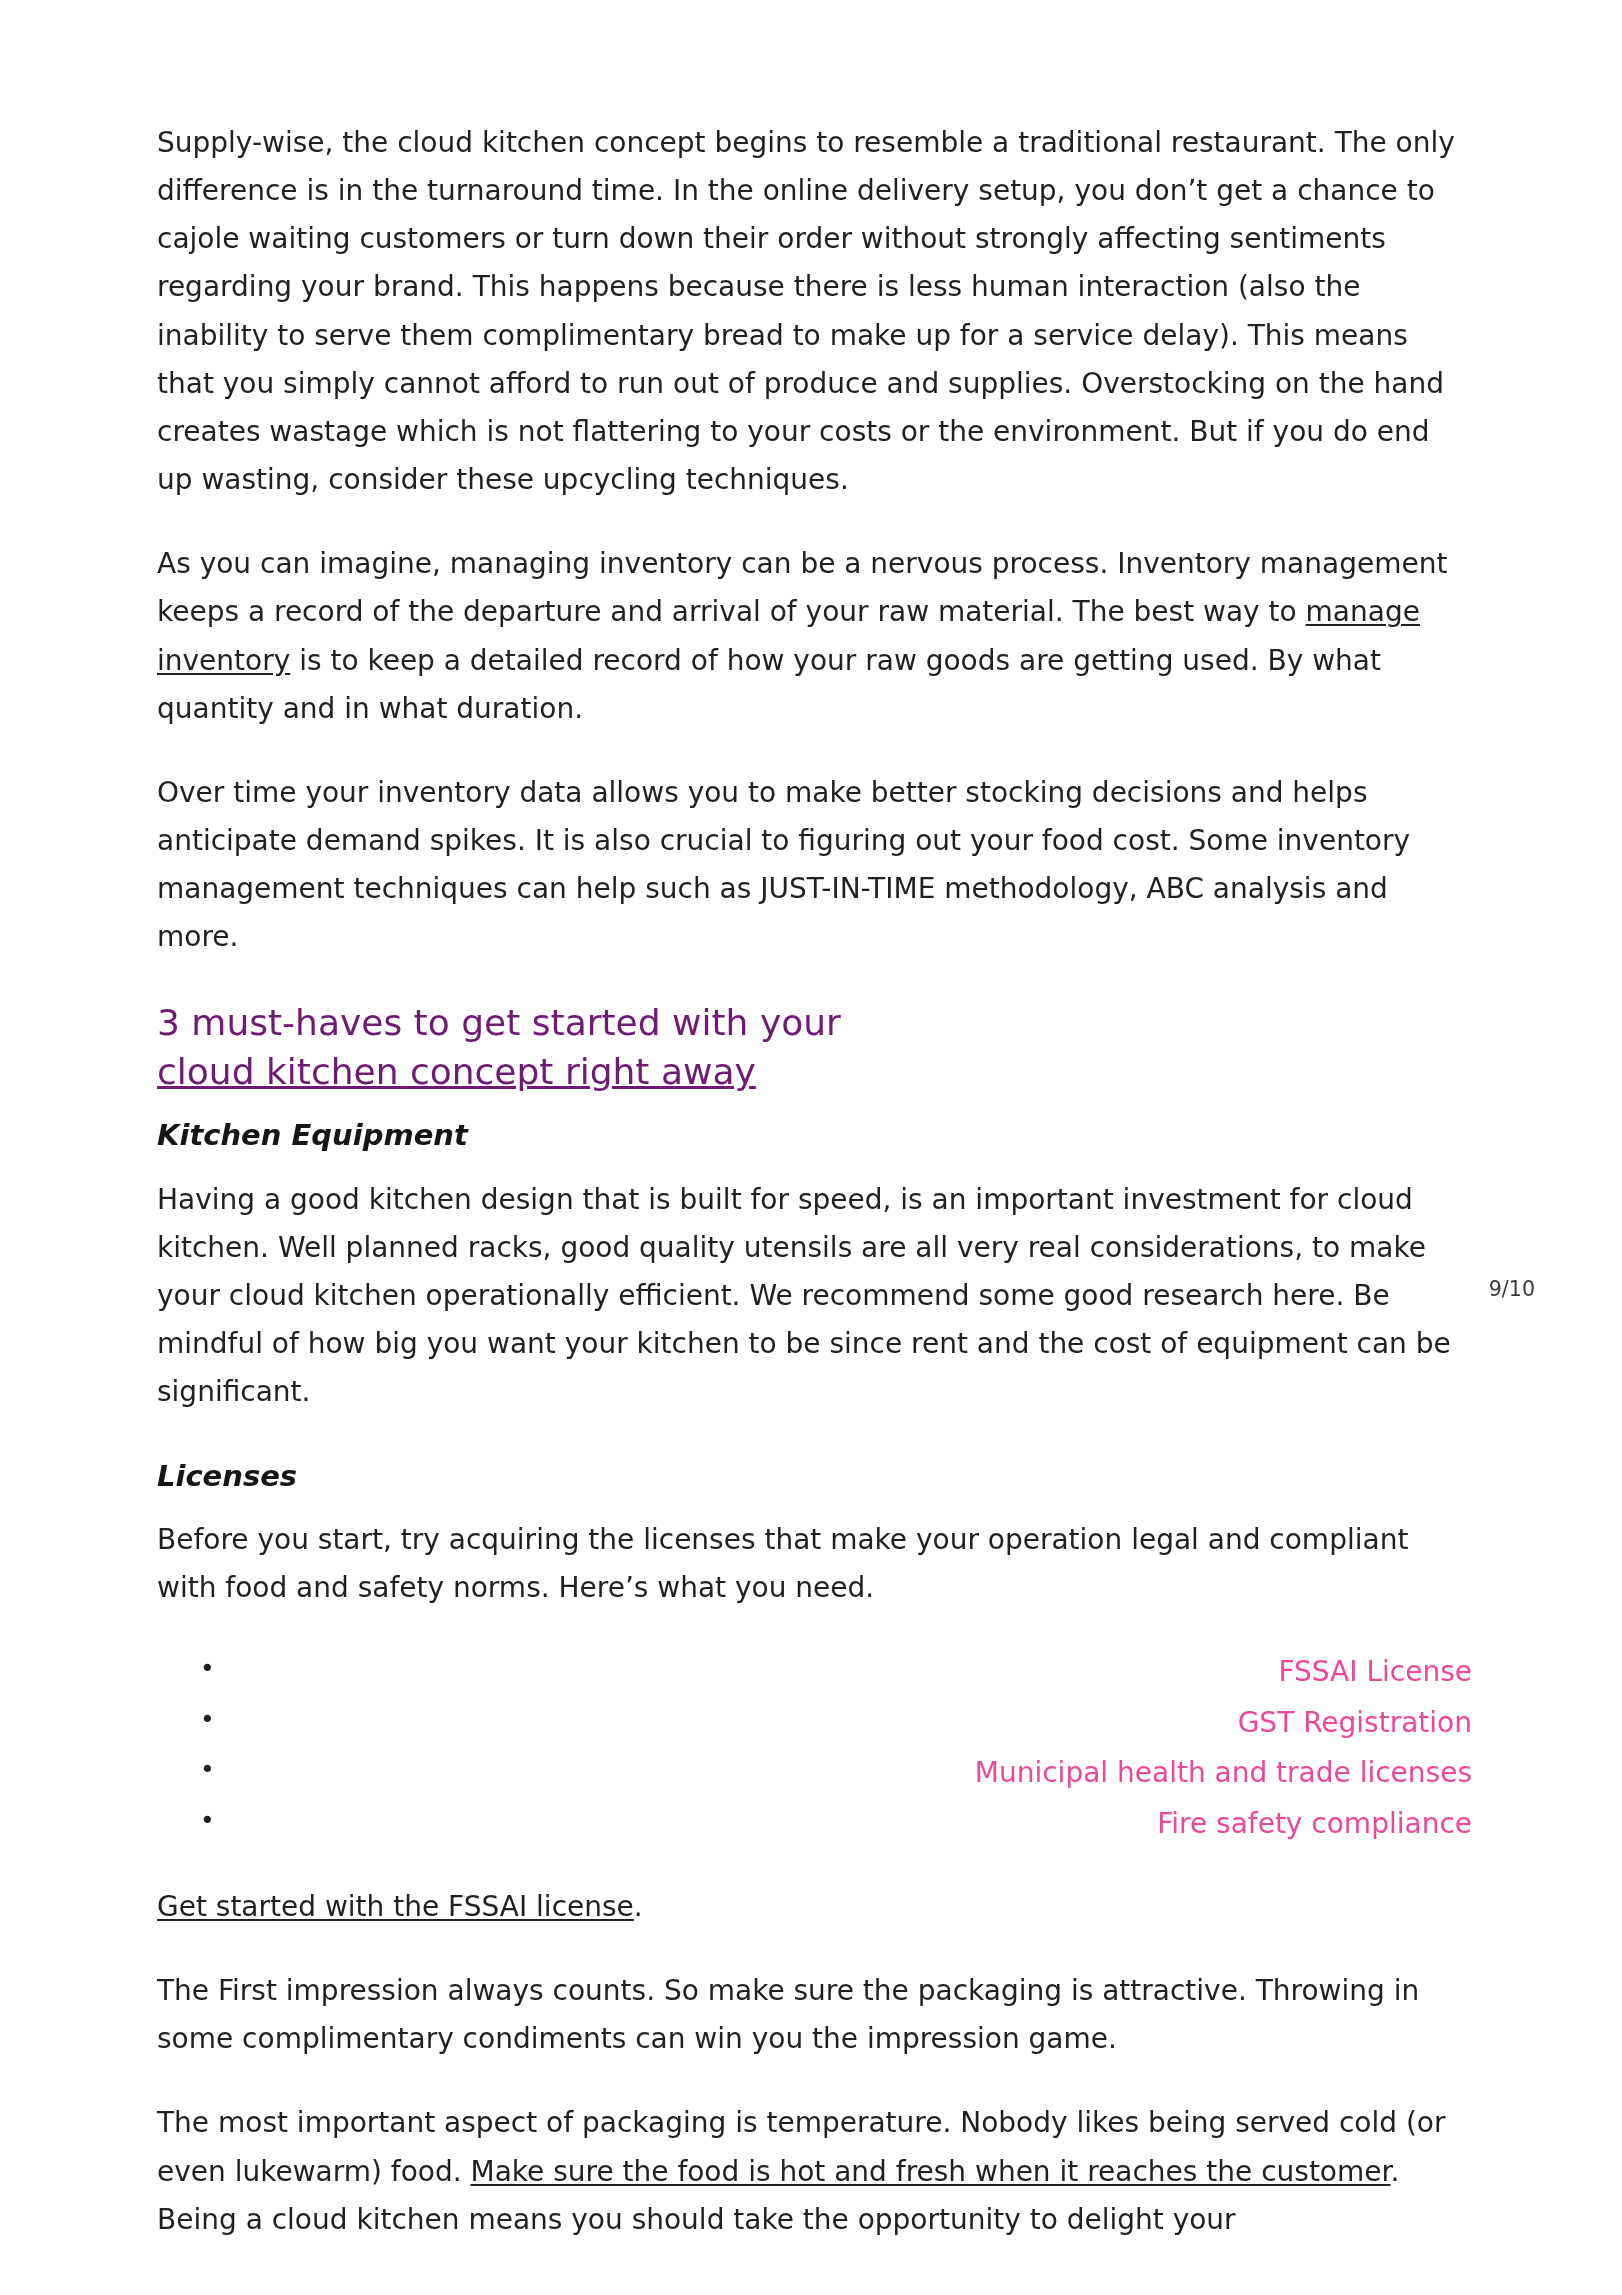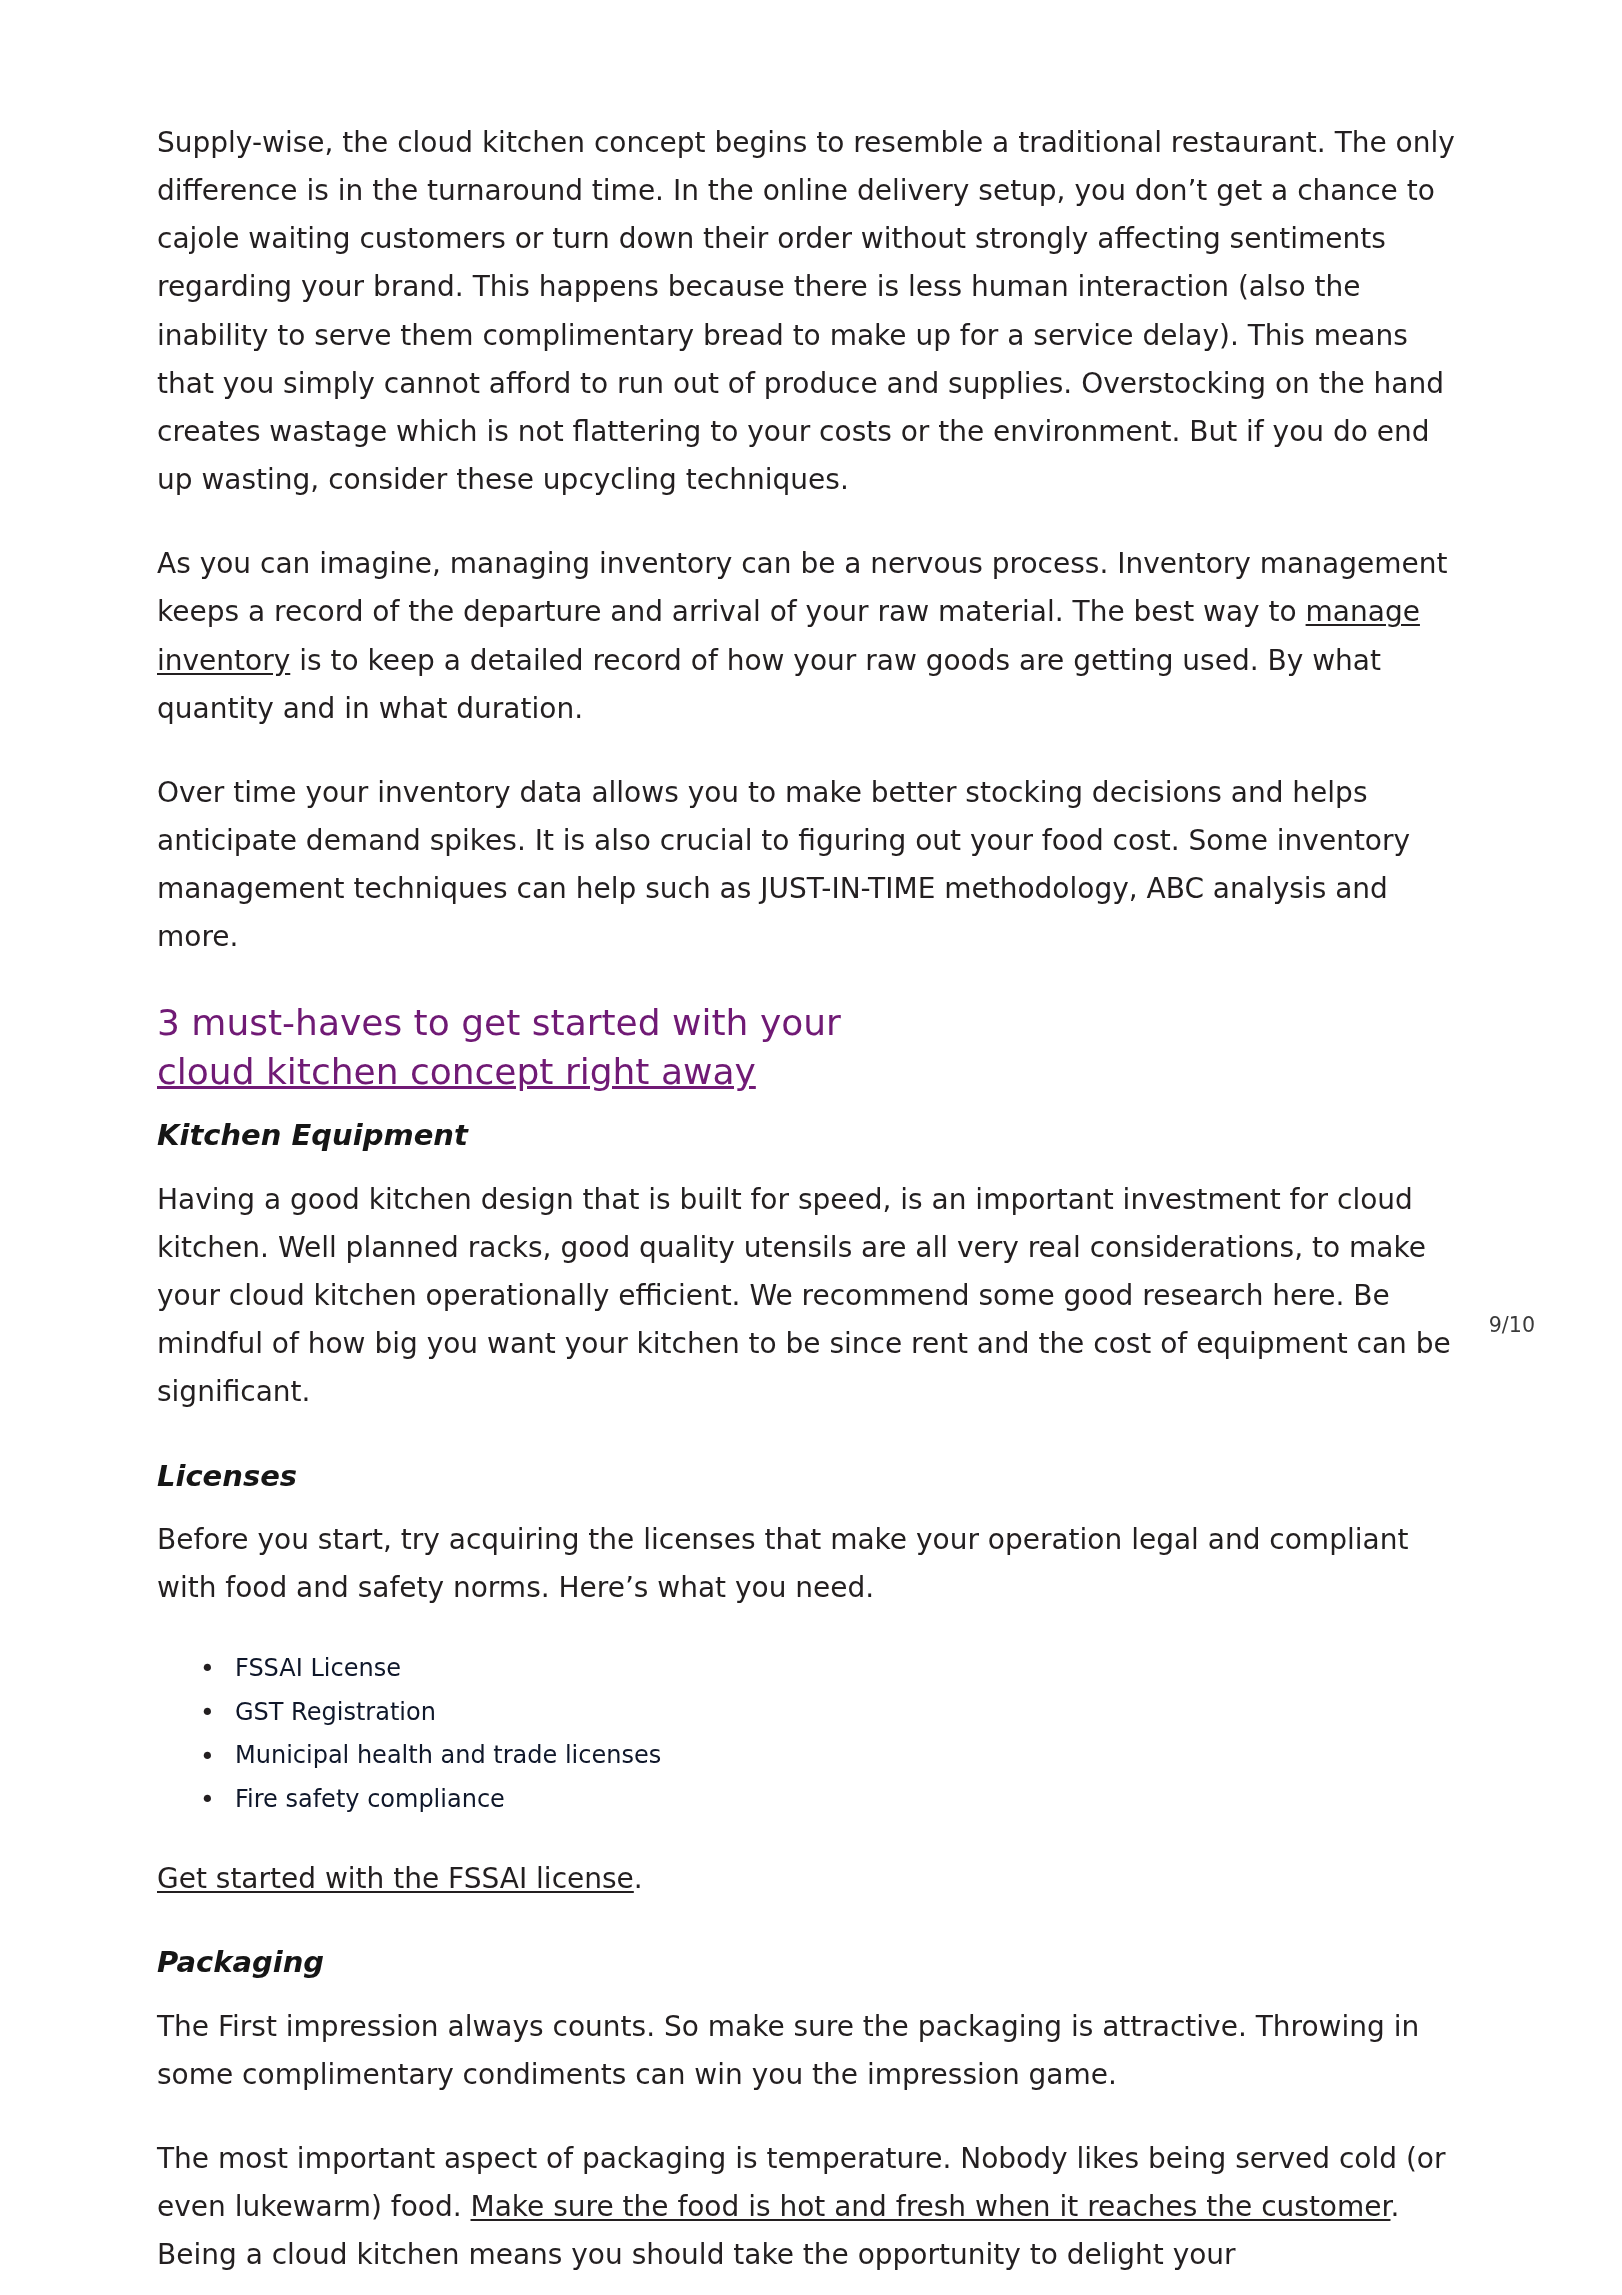--- a/index.html
+++ b/index.html
@@ -55,24 +55,25 @@
   h3.sub-head.spaced {
     margin-top: 41px;
   }
   ul.bullets {
     margin: 0 0 35px 0;
     padding-left: 78px;
     list-style: none;
   }
   ul.bullets li {
     position: relative;
-    font-size: 24px;
+    font-size: 28px;
     line-height: 1.72;
     margin: 0 0 2.4px 0;
-    color: #0f172a;
+    color: #ec4899;
+    text-align: right;
   }
   ul.bullets li::before {
     content: "\2022";
     position: absolute;
     left: -35px;
     top: -0.8px;
     font-size: 25px;
     color: #231f20;
   }
   p.link-line {
@@ -119,21 +120,20 @@
       <li>FSSAI License</li>
       <li>GST Registration</li>
       <li>Municipal health and trade licenses</li>
       <li>Fire safety compliance</li>
     </ul>
 
     <p class="link-line">
       <a class="inline-link" href="#">Get started with the FSSAI license</a><span>.</span>
     </p>
 
-    <h3 class="sub-head spaced">Packaging</h3>
 
     <p class="para">The First impression always counts. So make sure the packaging is attractive. Throwing in some complimentary condiments can win you the impression game.</p>
 
     <p class="para">
       <span>The most important aspect of packaging is temperature. Nobody likes being served cold (or even lukewarm) food. </span><a class="inline-link" href="#">Make sure the food is hot and fresh when it reaches the customer</a><span>. Being a cloud kitchen means you should take the opportunity to delight your</span>
     </p>
 
   </div>
 
   <div class="page-number">9/10</div>

